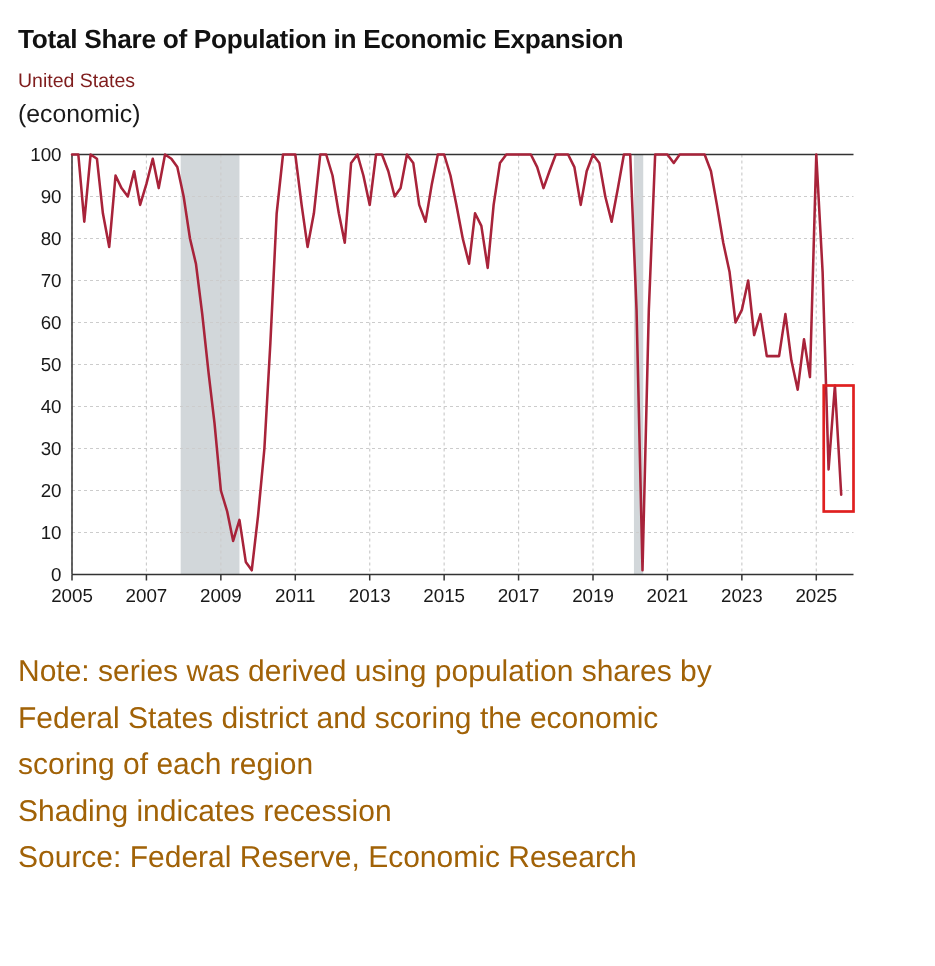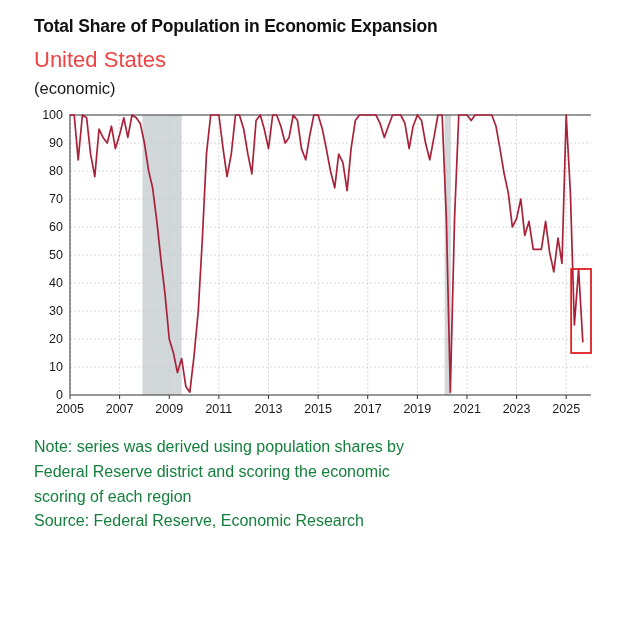--- a/index.html
+++ b/index.html
@@ -12,54 +12,55 @@
     height: 644px;
     font-family: "Liberation Sans", sans-serif;
     color: #1a1a1a;
     overflow: hidden;
   }
   .page {
     position: relative;
     width: 623px;
     height: 644px;
     box-sizing: border-box;
-    padding: 12px 18px 0 34px;
+    padding: 12px 18px 0 12px;
   }
   .title {
     font-size: 17.5px;
     font-weight: bold;
     letter-spacing: -0.2px;
     color: #111111;
     margin: 4px 0 8px 0;
     line-height: 1.2;
   }
   .subtitle {
-    font-size: 22px;
-    color: #ef4444;
+    font-size: 13px;
+    color: #7f1d1d;
     line-height: 1.35;
     margin: 0 0 2px 0;
   }
   .units {
     font-size: 16.5px;
     color: #1a1a1a;
     line-height: 1.35;
     margin: 0 0 6px 0;
   }
   .chart-wrap {
     position: relative;
     width: 587px;
     height: 330px;
   }
   .chart-svg {
     display: block;
   }
   .notes {
-    font-size: 16px;
+    margin-top: 10px;
+    font-size: 20px;
     line-height: 1.55;
-    color: #15803d;
+    color: #a16207;
   }
   .notes div {
     white-space: nowrap;
   }
 </style>
 </head>
 <body>
 
 <div class="page">
 
@@ -127,18 +128,19 @@
         <text x="482.57142857142856" y="308" text-anchor="middle" font-family="&quot;Liberation Sans&quot;, sans-serif" font-size="12.5" fill="#1a1a1a">2023</text>
         <line x1="532.1904761904761" y1="290" x2="532.1904761904761" y2="294" stroke="#333333" stroke-width="1"></line>
         <text x="532.1904761904761" y="308" text-anchor="middle" font-family="&quot;Liberation Sans&quot;, sans-serif" font-size="12.5" fill="#1a1a1a">2025</text>
         <path d="M36.00 10.00 L40.22 10.00 L44.19 54.80 L48.40 10.00 L52.62 12.80 L56.59 49.20 L60.81 71.60 L65.03 24.00 L69.00 32.40 L73.21 38.00 L77.43 21.20 L81.40 43.60 L85.62 29.60 L89.84 12.80 L93.81 32.40 L98.02 10.00 L102.24 12.80 L106.21 18.40 L110.43 38.00 L114.65 66.00 L118.62 82.80 L122.83 116.40 L127.05 155.60 L131.02 189.20 L135.24 234.00 L139.46 248.00 L143.43 267.60 L147.64 253.60 L151.86 281.60 L155.83 287.20 L160.05 250.80 L164.27 206.00 L168.23 136.00 L172.45 49.20 L176.67 10.00 L180.64 10.00 L184.86 10.00 L189.07 43.60 L193.04 71.60 L197.26 49.20 L201.48 10.00 L205.45 10.00 L209.67 24.00 L213.88 49.20 L217.85 68.80 L222.07 15.60 L226.29 10.00 L230.26 24.00 L234.48 43.60 L238.69 10.00 L242.66 10.00 L246.88 21.20 L251.10 38.00 L255.07 32.40 L259.29 10.00 L263.50 15.60 L267.47 43.60 L271.69 54.80 L275.91 29.60 L279.88 10.00 L284.10 10.00 L288.31 24.00 L292.28 43.60 L296.50 66.00 L300.72 82.80 L304.69 49.20 L308.90 57.60 L313.12 85.60 L317.09 43.60 L321.31 15.60 L325.53 10.00 L329.50 10.00 L333.71 10.00 L337.93 10.00 L341.90 10.00 L346.12 18.40 L350.34 32.40 L354.31 21.20 L358.52 10.00 L362.74 10.00 L366.71 10.00 L370.93 18.40 L375.15 43.60 L379.12 21.20 L383.33 10.00 L387.55 15.60 L391.52 38.00 L395.74 54.80 L399.96 32.40 L403.93 10.00 L408.14 10.00 L412.36 113.60 L416.33 287.20 L420.55 113.60 L424.77 10.00 L428.73 10.00 L432.95 10.00 L437.17 15.60 L441.14 10.00 L445.36 10.00 L449.57 10.00 L453.54 10.00 L457.76 10.00 L461.98 21.20 L465.95 43.60 L470.17 68.80 L474.38 88.40 L478.35 122.00 L482.57 113.60 L486.79 94.00 L490.76 130.40 L494.98 116.40 L499.19 144.40 L503.16 144.40 L507.38 144.40 L511.60 116.40 L515.57 147.20 L519.79 166.80 L524.00 133.20 L527.97 158.40 L532.19 10.00 L536.41 88.40 L540.38 220.00 L544.60 164.00 L548.81 236.80" fill="none" stroke="#a8233a" stroke-width="1.7" stroke-linejoin="round" stroke-linecap="round"></path>
         <rect x="537.1523809523821" y="164" width="19.847619047617854" height="84" fill="none" stroke="#e02020" stroke-width="1.8"></rect>
       </svg>
   </div>
 
   <div class="notes">
     <div>Note: series was derived using population shares by</div>
-    <div>Federal Reserve district and scoring the economic</div>
+    <div>Federal States district and scoring the economic</div>
     <div>scoring of each region</div>
+    <div>Shading indicates recession</div>
     <div>Source: Federal Reserve, Economic Research</div>
   </div>
 
 </div>
 
 </body></html>

